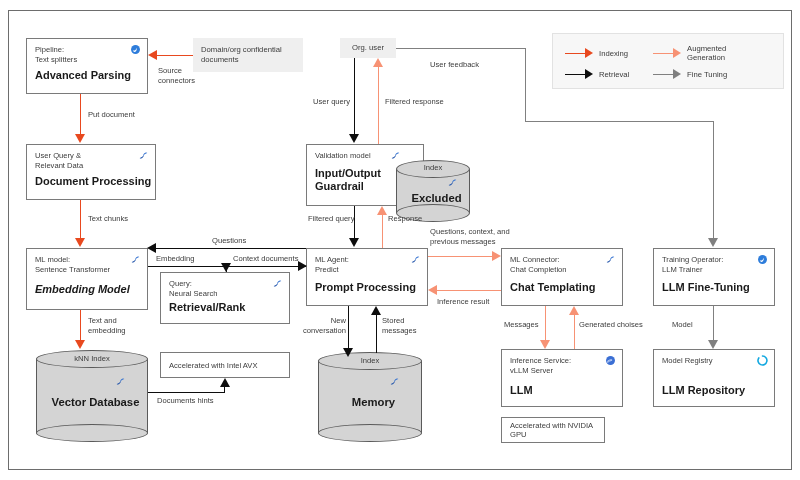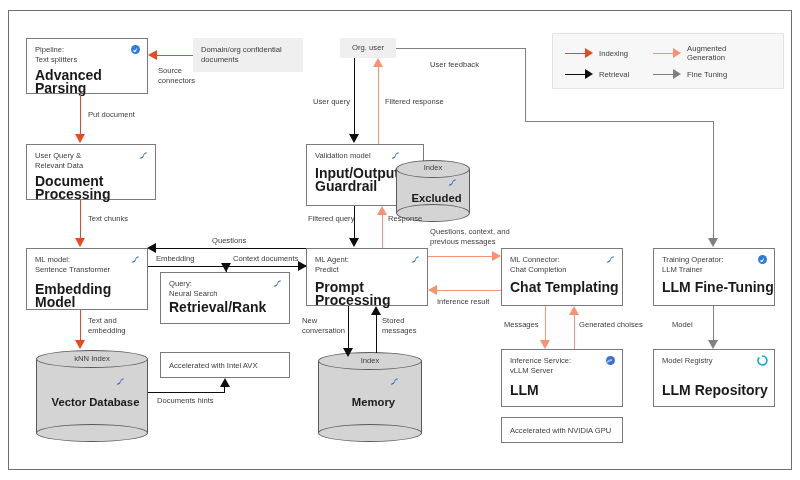--- a/index.html
+++ b/index.html
@@ -2,21 +2,21 @@
 <html><head>
 <meta charset="utf-8">
 <style>
   html,body{margin:0;padding:0;background:#ffffff;}
   body{font-family:"Liberation Sans", sans-serif;}
   #canvas{position:relative;width:800px;height:480px;overflow:hidden;background:#fff;}
   #frame{position:absolute;left:8px;top:10px;width:784px;height:460px;border:1px solid #6d6d6d;box-sizing:border-box;}
 
   .node{position:absolute;box-sizing:border-box;border:1px solid #7a7a7a;background:#ffffff;}
   .node .sub{position:absolute;left:8px;top:6px;font-size:7.6px;line-height:9.6px;color:#3b3b3b;white-space:pre-line;}
-  .node .title{position:absolute;left:8px;font-size:14px;font-weight:bold;color:#1a1a1a;line-height:13px;}
+  .node .title{position:absolute;left:8px;font-size:11px;font-weight:bold;color:#1a1a1a;line-height:13px;}
 
   .plainbox{position:absolute;box-sizing:border-box;border:1px solid #7a7a7a;background:#fff;
             font-size:7.6px;color:#3b3b3b;display:flex;align-items:center;padding-left:8px;}
 
   .greybox{position:absolute;box-sizing:border-box;background:#efefef;border:none;
            font-size:7.7px;color:#3b3b3b;line-height:10px;padding:7px 8px;}
 
   
   .cyl{position:absolute;}
   .cyl .body{position:absolute;left:0;right:0;top:9px;bottom:9px;background:#d4d4d4;border-left:1px solid #5a5a5a;border-right:1px solid #5a5a5a;}
@@ -87,21 +87,21 @@
     <div class="title" style="top:30px;">Document Processing</div>
     <svg class="ic" style="right:6px;top:5px;" viewBox="0 0 16 16">
       <path d="M2.5 11.5c2.5-.6 5-2.3 6.5-4.6-.4 2.6-2.2 4.7-4.4 5.4-1 .3-1.8-.2-2.1-.8z" fill="#1a4ea8"></path>
       <path d="M13.5 4.5c-2.5.6-5 2.3-6.5 4.6.4-2.6 2.2-4.7 4.4-5.4 1-.3 1.8.2 2.1.8z" fill="#2f6fd0"></path>
     </svg>
   </div>
 
   <div class="node" style="left:26px;top:248px;width:122px;height:62px;">
     <div class="sub">ML model:
 Sentence Transformer</div>
-    <div class="title" style="top:34px;">Embedding Model</div>
+    <div class="title" style="top:34px;font-style:italic;">Embedding Model</div>
     <svg class="ic" style="right:6px;top:5px;" viewBox="0 0 16 16">
       <path d="M2.5 11.5c2.5-.6 5-2.3 6.5-4.6-.4 2.6-2.2 4.7-4.4 5.4-1 .3-1.8-.2-2.1-.8z" fill="#1a4ea8"></path>
       <path d="M13.5 4.5c-2.5.6-5 2.3-6.5 4.6.4-2.6 2.2-4.7 4.4-5.4 1-.3 1.8.2 2.1.8z" fill="#2f6fd0"></path>
     </svg>
   </div>
 
   <div class="node" style="left:160px;top:272px;width:130px;height:52px;">
     <div class="sub">Query:
 Neural Search</div>
     <div class="title" style="top:28px;">Retrieval/Rank</div>
@@ -146,21 +146,21 @@
   <div class="node" style="left:501px;top:349px;width:122px;height:58px;">
     <div class="sub">Inference Service:
 vLLM Server</div>
     <div class="title" style="top:34px;">LLM</div>
     <svg class="ic" style="right:6px;top:5px;" viewBox="0 0 16 16">
       <circle cx="8" cy="8" r="6.5" fill="#3b6fd4"></circle>
       <path d="M3 9.5c2-1.6 4-2.6 6.8-3M3.4 11c2-1.6 4.2-2.8 7-3.4" stroke="#dfe9fb" stroke-width="1.1" fill="none"></path>
     </svg>
   </div>
 
-  <div class="plainbox" style="left:501px;top:417px;width:122px;height:26px;">Accelerated with NVIDIA GPU</div>
+  <div class="plainbox" style="left:501px;top:417px;width:104px;height:26px;">Accelerated with NVIDIA GPU</div>
 
   <div class="node" style="left:653px;top:248px;width:122px;height:58px;padding-left:48px;">
     <div class="sub">Training Operator:
 LLM Trainer</div>
     <div class="title" style="top:32px;">LLM Fine-Tuning</div>
     <svg class="ic" style="right:6px;top:5px;" viewBox="0 0 16 16">
       <circle cx="8" cy="8" r="6.5" fill="#2e7ddb"></circle>
         <path d="M4 9.5c3 .6 5-1.2 5.3-4.2.9 2 .4 4.6-1.5 5.8-1.3.8-2.8.3-3.8-1.6z" fill="#fff"></path>
     </svg>
   </div>
@@ -295,21 +295,21 @@
   <div class="ar" style="left:492px;top:251px;border-top:5px solid transparent;border-bottom:5px solid transparent;border-left:9px solid #f79274;"></div>
   <div class="lbl" style="left:430px;top:227px;">Questions, context, and
 previous messages</div>
 
   <div class="ln hseg" style="left:437px;top:290px;width:64px;border-top-color:#f79274;"></div>
   <div class="ar" style="left:428px;top:285px;border-top:5px solid transparent;border-bottom:5px solid transparent;border-right:9px solid #f79274;"></div>
   <div class="lbl" style="left:437px;top:297px;">Inference result</div>
 
   <div class="ln vseg" style="left:348px;top:306px;height:44px;border-left-color:#0d0d0d;border-left-width:1.8px;"></div>
   <div class="ar" style="left:343px;top:348px;border-left:5px solid transparent;border-right:5px solid transparent;border-top:9px solid #0d0d0d;"></div>
-  <div class="lbl" style="left:302px;top:316px;width:44px;">New
+  <div class="lbl" style="left:302px;top:316px;text-align:right;width:44px;">New
 conversation</div>
 
   <div class="ln vseg" style="left:376px;top:313px;height:40px;border-left-color:#0d0d0d;border-left-width:1.8px;"></div>
   <div class="ar" style="left:371px;top:306px;border-left:5px solid transparent;border-right:5px solid transparent;border-bottom:9px solid #0d0d0d;"></div>
   <div class="lbl" style="left:382px;top:316px;">Stored
 messages</div>
 
   <div class="ln vseg" style="left:545px;top:306px;height:36px;border-left-color:#f79274;"></div>
   <div class="ar" style="left:540px;top:340px;border-left:5px solid transparent;border-right:5px solid transparent;border-top:9px solid #f79274;"></div>
   <div class="lbl" style="left:504px;top:320px;">Messages</div>

